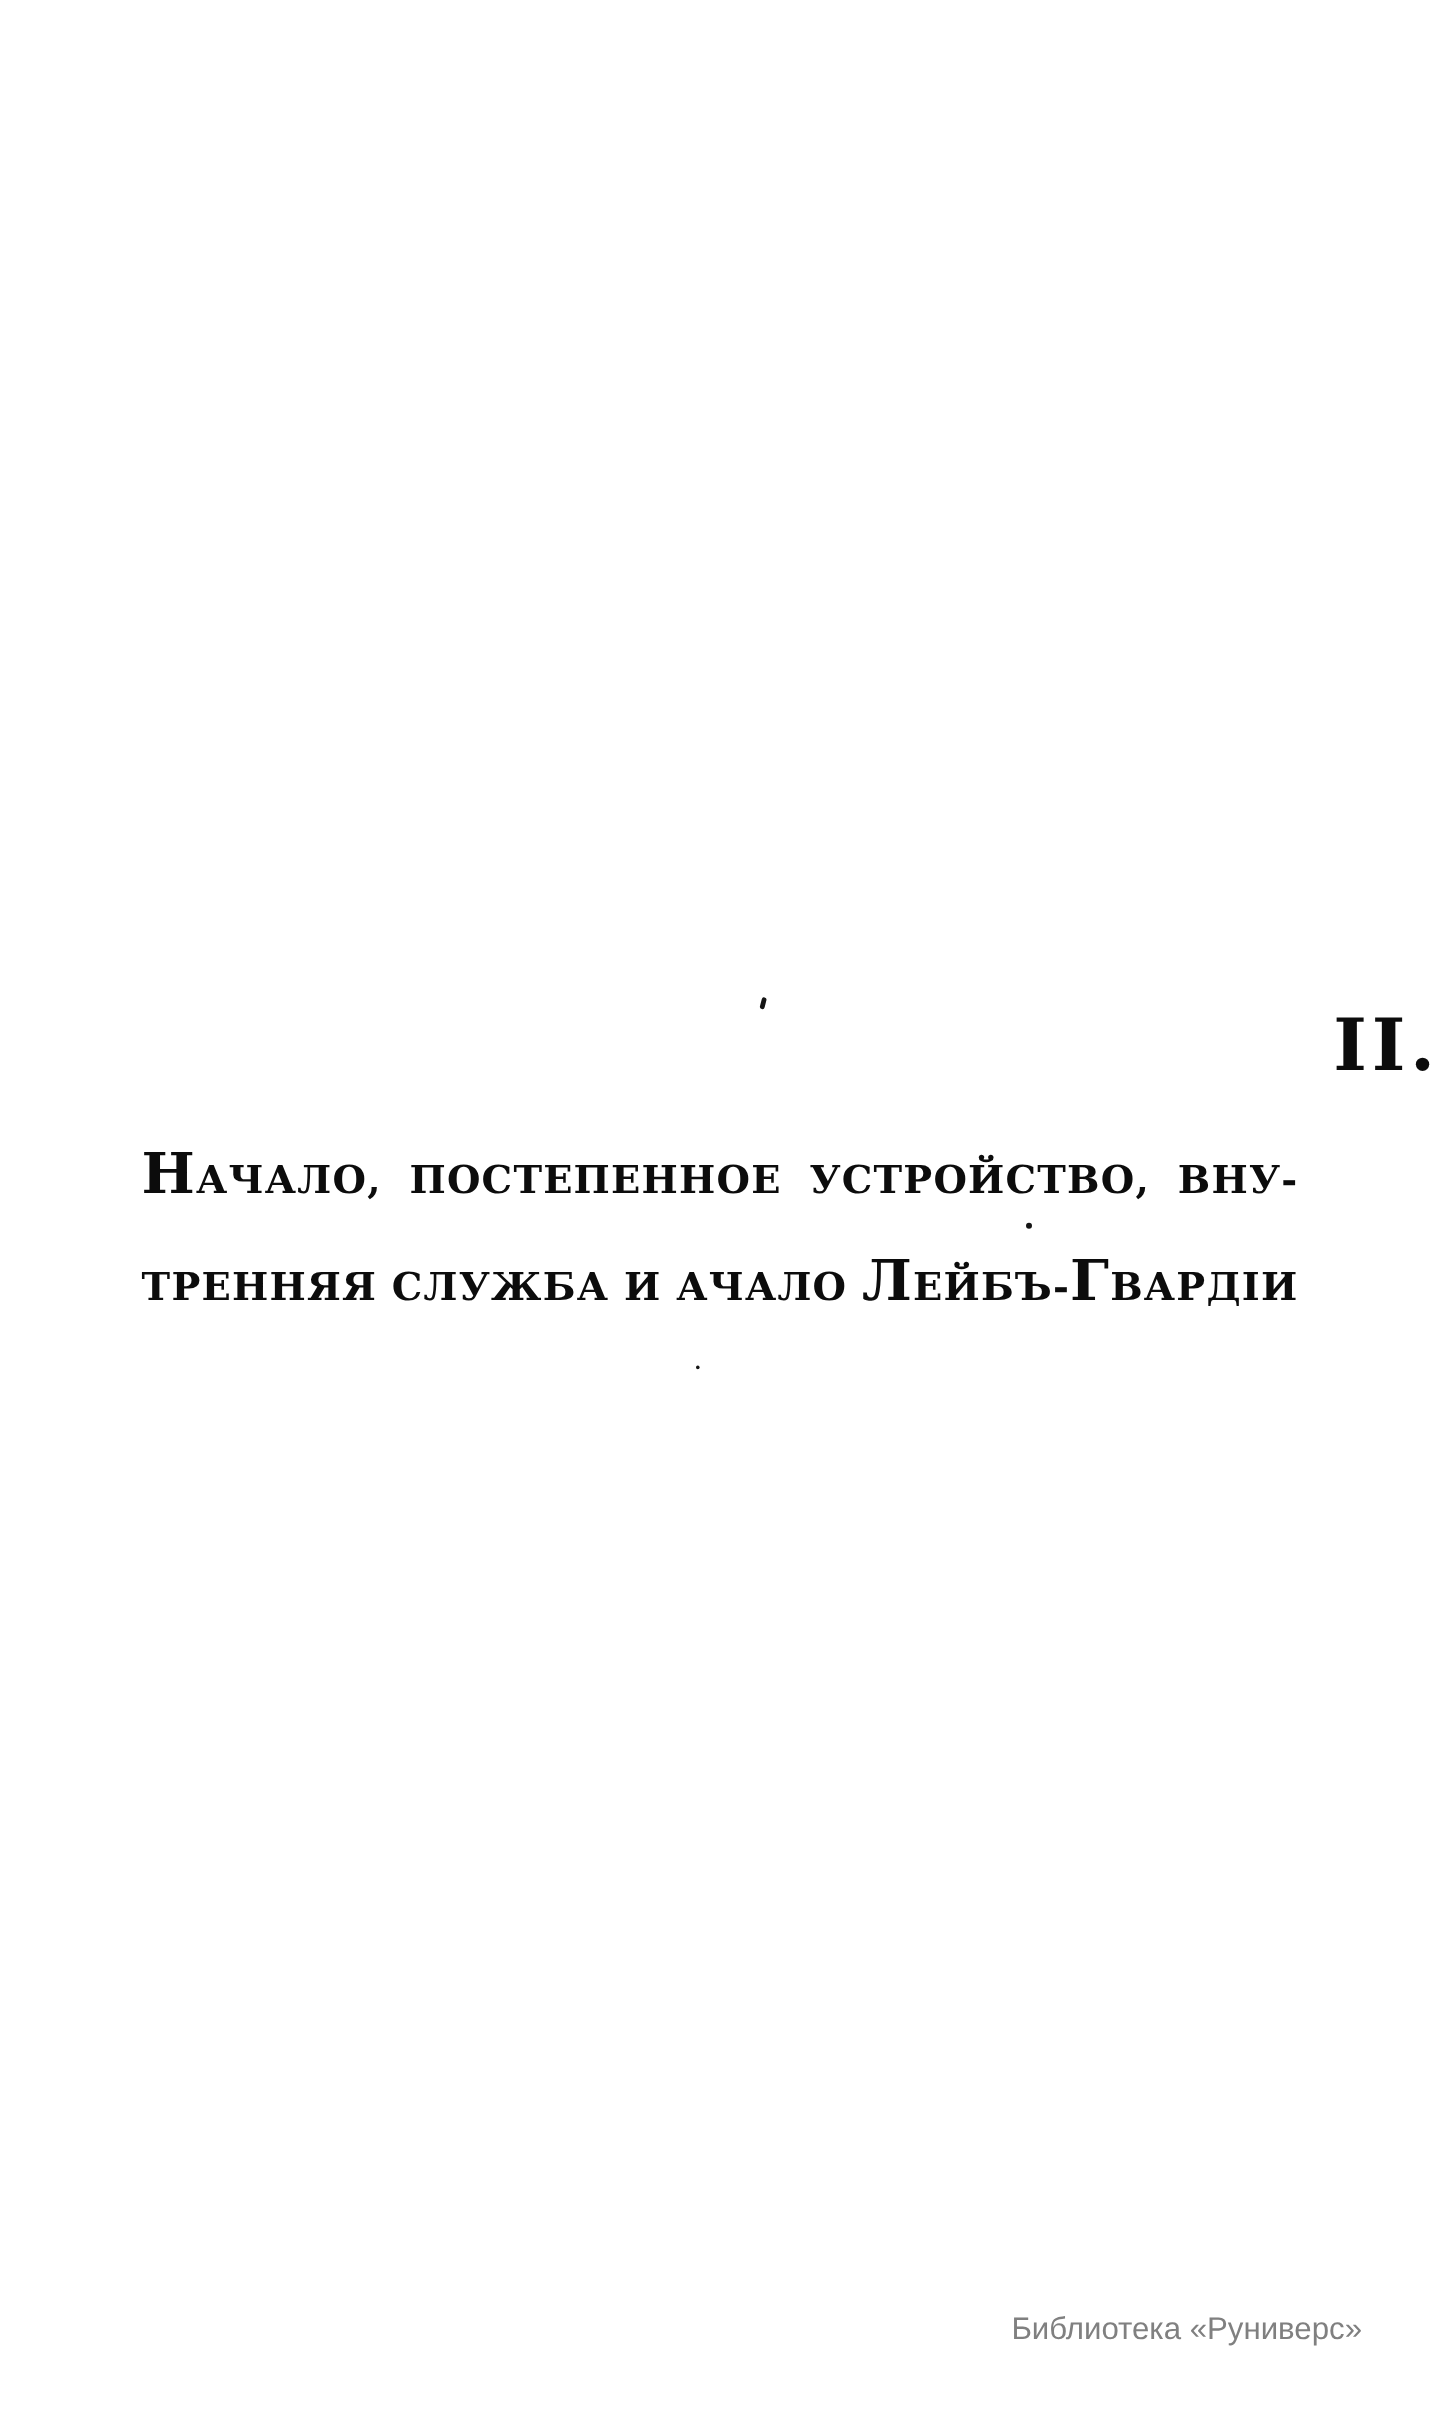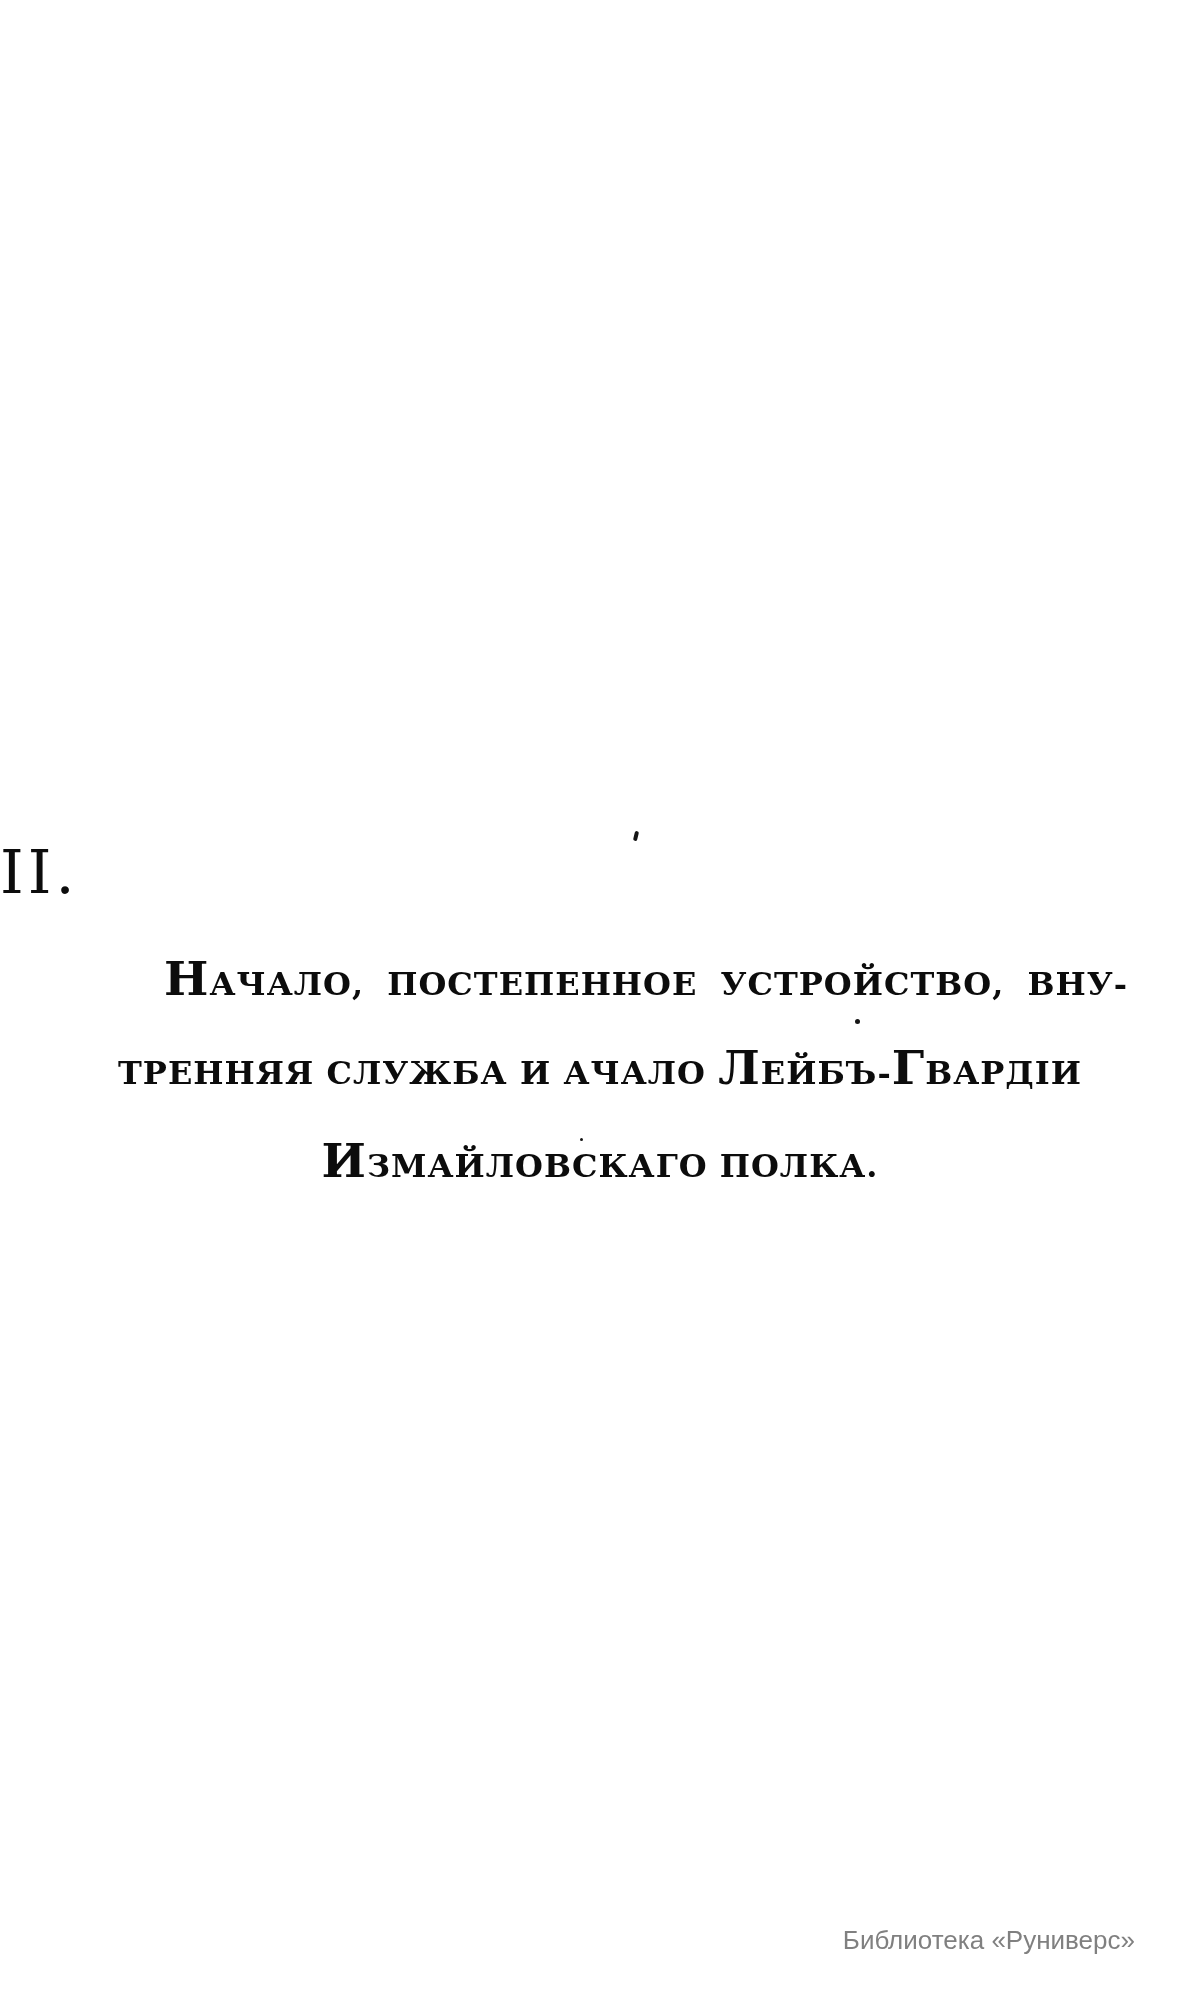--- a/index.html
+++ b/index.html
@@ -13,23 +13,23 @@
     height: 2011px;
     background: #ffffff;
     overflow: hidden;
     font-family: "DejaVu Serif", serif;
   }
   .heading-numeral {
     position: absolute;
     top: 842px;
     left: 0;
     width: 100%;
-    text-align: left;
+    text-align: right;
     font-family: "DejaVu Serif", serif;
-    font-weight: normal;
+    font-weight: bold;
     font-size: 60px;
     line-height: 60px;
     letter-spacing: 4px;
     color: #0c0c0c;
   }
   .title-block {
     position: absolute;
     left: 118px;
     width: 964px;
     top: 0;
@@ -104,23 +104,22 @@
 </head>
 <body>
 
 <div class="page" style="background: rgb(255, 255, 255);">
 
   <div class="heading-numeral" style="color: rgb(12, 12, 12);">II.</div>
 
   <span class="ink-speck speck-tick"></span>
 
   <div class="title-block">
-    <div class="title-line line-1 line-justify" style="color: rgb(12, 12, 12); margin-left: 46px;"><span class="cap-big">Н</span><span class="cap-small">АЧАЛО, ПОСТЕПЕННОЕ УСТРОЙСТВО, ВНУ-</span></div>
+    <div class="title-line line-1 line-justify" style="color: rgb(12, 12, 12);"><span class="cap-big">Н</span><span class="cap-small">АЧАЛО, ПОСТЕПЕННОЕ УСТРОЙСТВО, ВНУ-</span></div>
     <div class="title-line line-2 line-justify" style="color: rgb(12, 12, 12);"><span class="cap-small">ТРЕННЯЯ СЛУЖБА И АЧАЛО </span><span class="cap-big">Л</span><span class="cap-small">ЕЙБЪ-</span><span class="cap-big">Г</span><span class="cap-small">ВАРДІИ</span></div>
-    <div class="title-line line-3 line-center" style="color: rgb(12, 12, 12);"><span class="cap-big">И</span><span class="cap-small">ЗМАЙЛОВСКАГО ПОЛКА.</span></div>
   </div>
 
   <span class="ink-speck speck-dot-1"></span>
   <span class="ink-speck speck-dot-2"></span>
 
   <div class="watermark" style="color: rgb(128, 128, 128);">Библиотека «Руниверс»</div>
 
 </div>
 
 </body></html>

